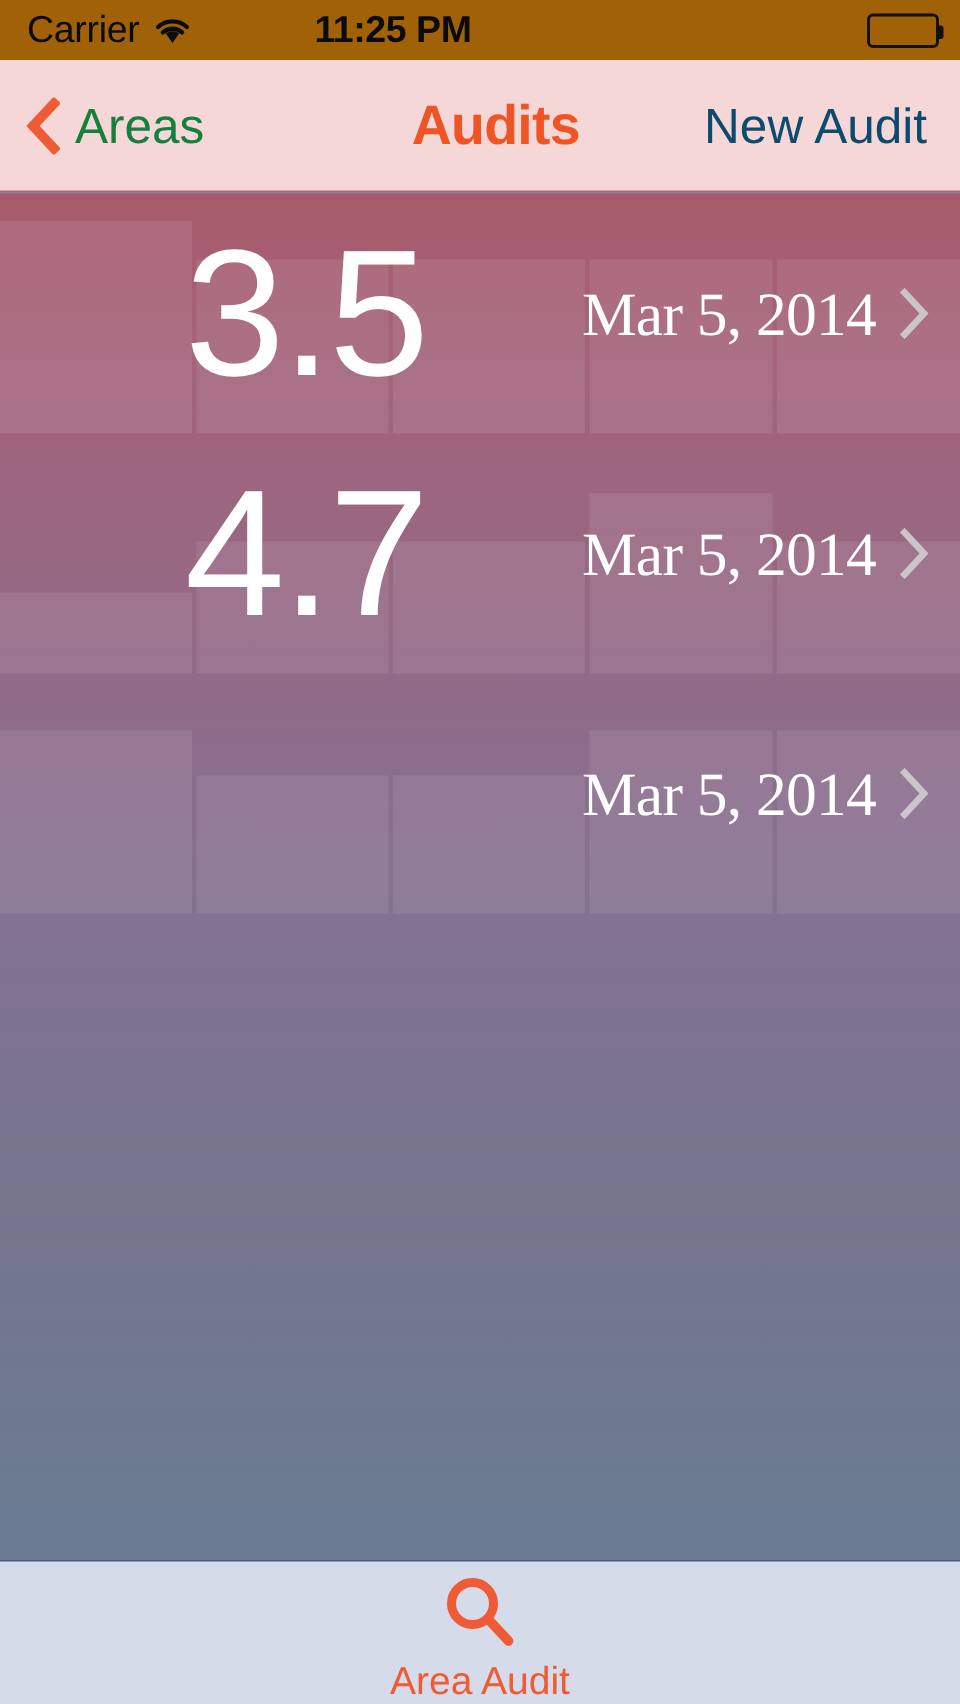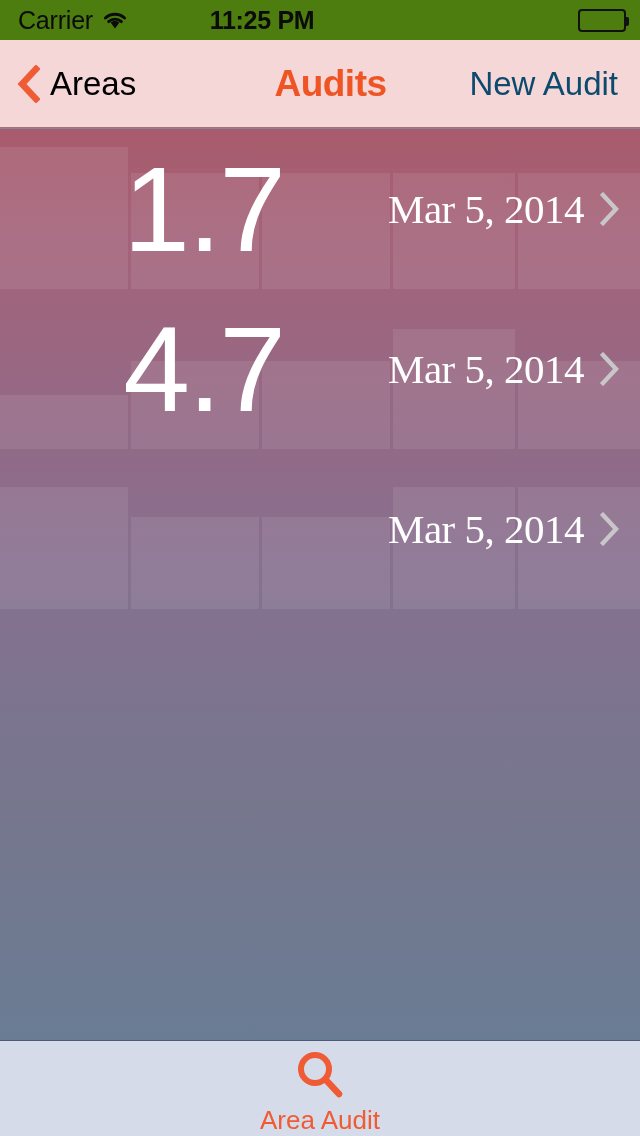--- a/index.html
+++ b/index.html
@@ -14,21 +14,21 @@
     position:relative;
     width:640px; height:1136px;
     overflow:hidden;
     background:#8b7f9a;
   }
 
   
   .status-bar {
     position:absolute; top:0; left:0;
     width:640px; height:40px;
-    background:#4d7c0f;
+    background:#a16207;
     z-index:40;
     display:flex; align-items:center;
   }
   .sb-left {
     position:absolute; left:18px; top:0; height:40px;
     display:flex; align-items:center; gap:9px;
   }
   .sb-carrier {
     font-size:25px; color:#0b0b0b;
     font-family:"Liberation Sans", sans-serif;
@@ -79,21 +79,21 @@
   }
   .nav-back {
     position:absolute; left:16px; top:0; height:87px;
     display:flex; align-items:center; gap:10px;
     cursor:pointer;
   }
   .chev-back {
     width:24px; height:38px; display:block;
   }
   .nav-back-label {
-    font-size:33px; color:#000000;
+    font-size:33px; color:#15803d;
     font-family:"Liberation Sans Narrow","Liberation Sans", sans-serif;
     font-stretch:condensed;
     line-height:1;
   }
   .nav-title {
     position:absolute; left:0; top:0;
     width:640px; height:87px;
     display:flex; align-items:center; justify-content:center;
     font-size:37px; font-weight:bold; color:#ef5524;
     font-family:"Liberation Sans Narrow","Liberation Sans", sans-serif;
@@ -252,21 +252,21 @@
       <div class="tile" style="left:0px;   top:358px; width:128px; height:122px;"></div>
       <div class="tile" style="left:131px; top:388px; width:128px; height:92px;"></div>
       <div class="tile" style="left:262px; top:388px; width:128px; height:92px;"></div>
       <div class="tile" style="left:393px; top:358px; width:122px; height:122px;"></div>
       <div class="tile" style="left:518px; top:358px; width:122px; height:122px;"></div>
     </div>
 
     <div class="list">
 
       <div class="row">
-        <div class="row-score">1.7</div>
+        <div class="row-score">3.5</div>
         <div class="row-right">
           <span class="row-date">Mar 5, 2014</span>
           <span class="chev-right">
             <svg viewBox="0 0 20 34" width="20" height="34" aria-hidden="true">
               <path d="M3 3 L16 17 L3 31" fill="none" stroke="#c9c6ca" stroke-width="4.4" stroke-linecap="square" stroke-linejoin="miter"></path>
             </svg>
           </span>
         </div>
       </div>
 

